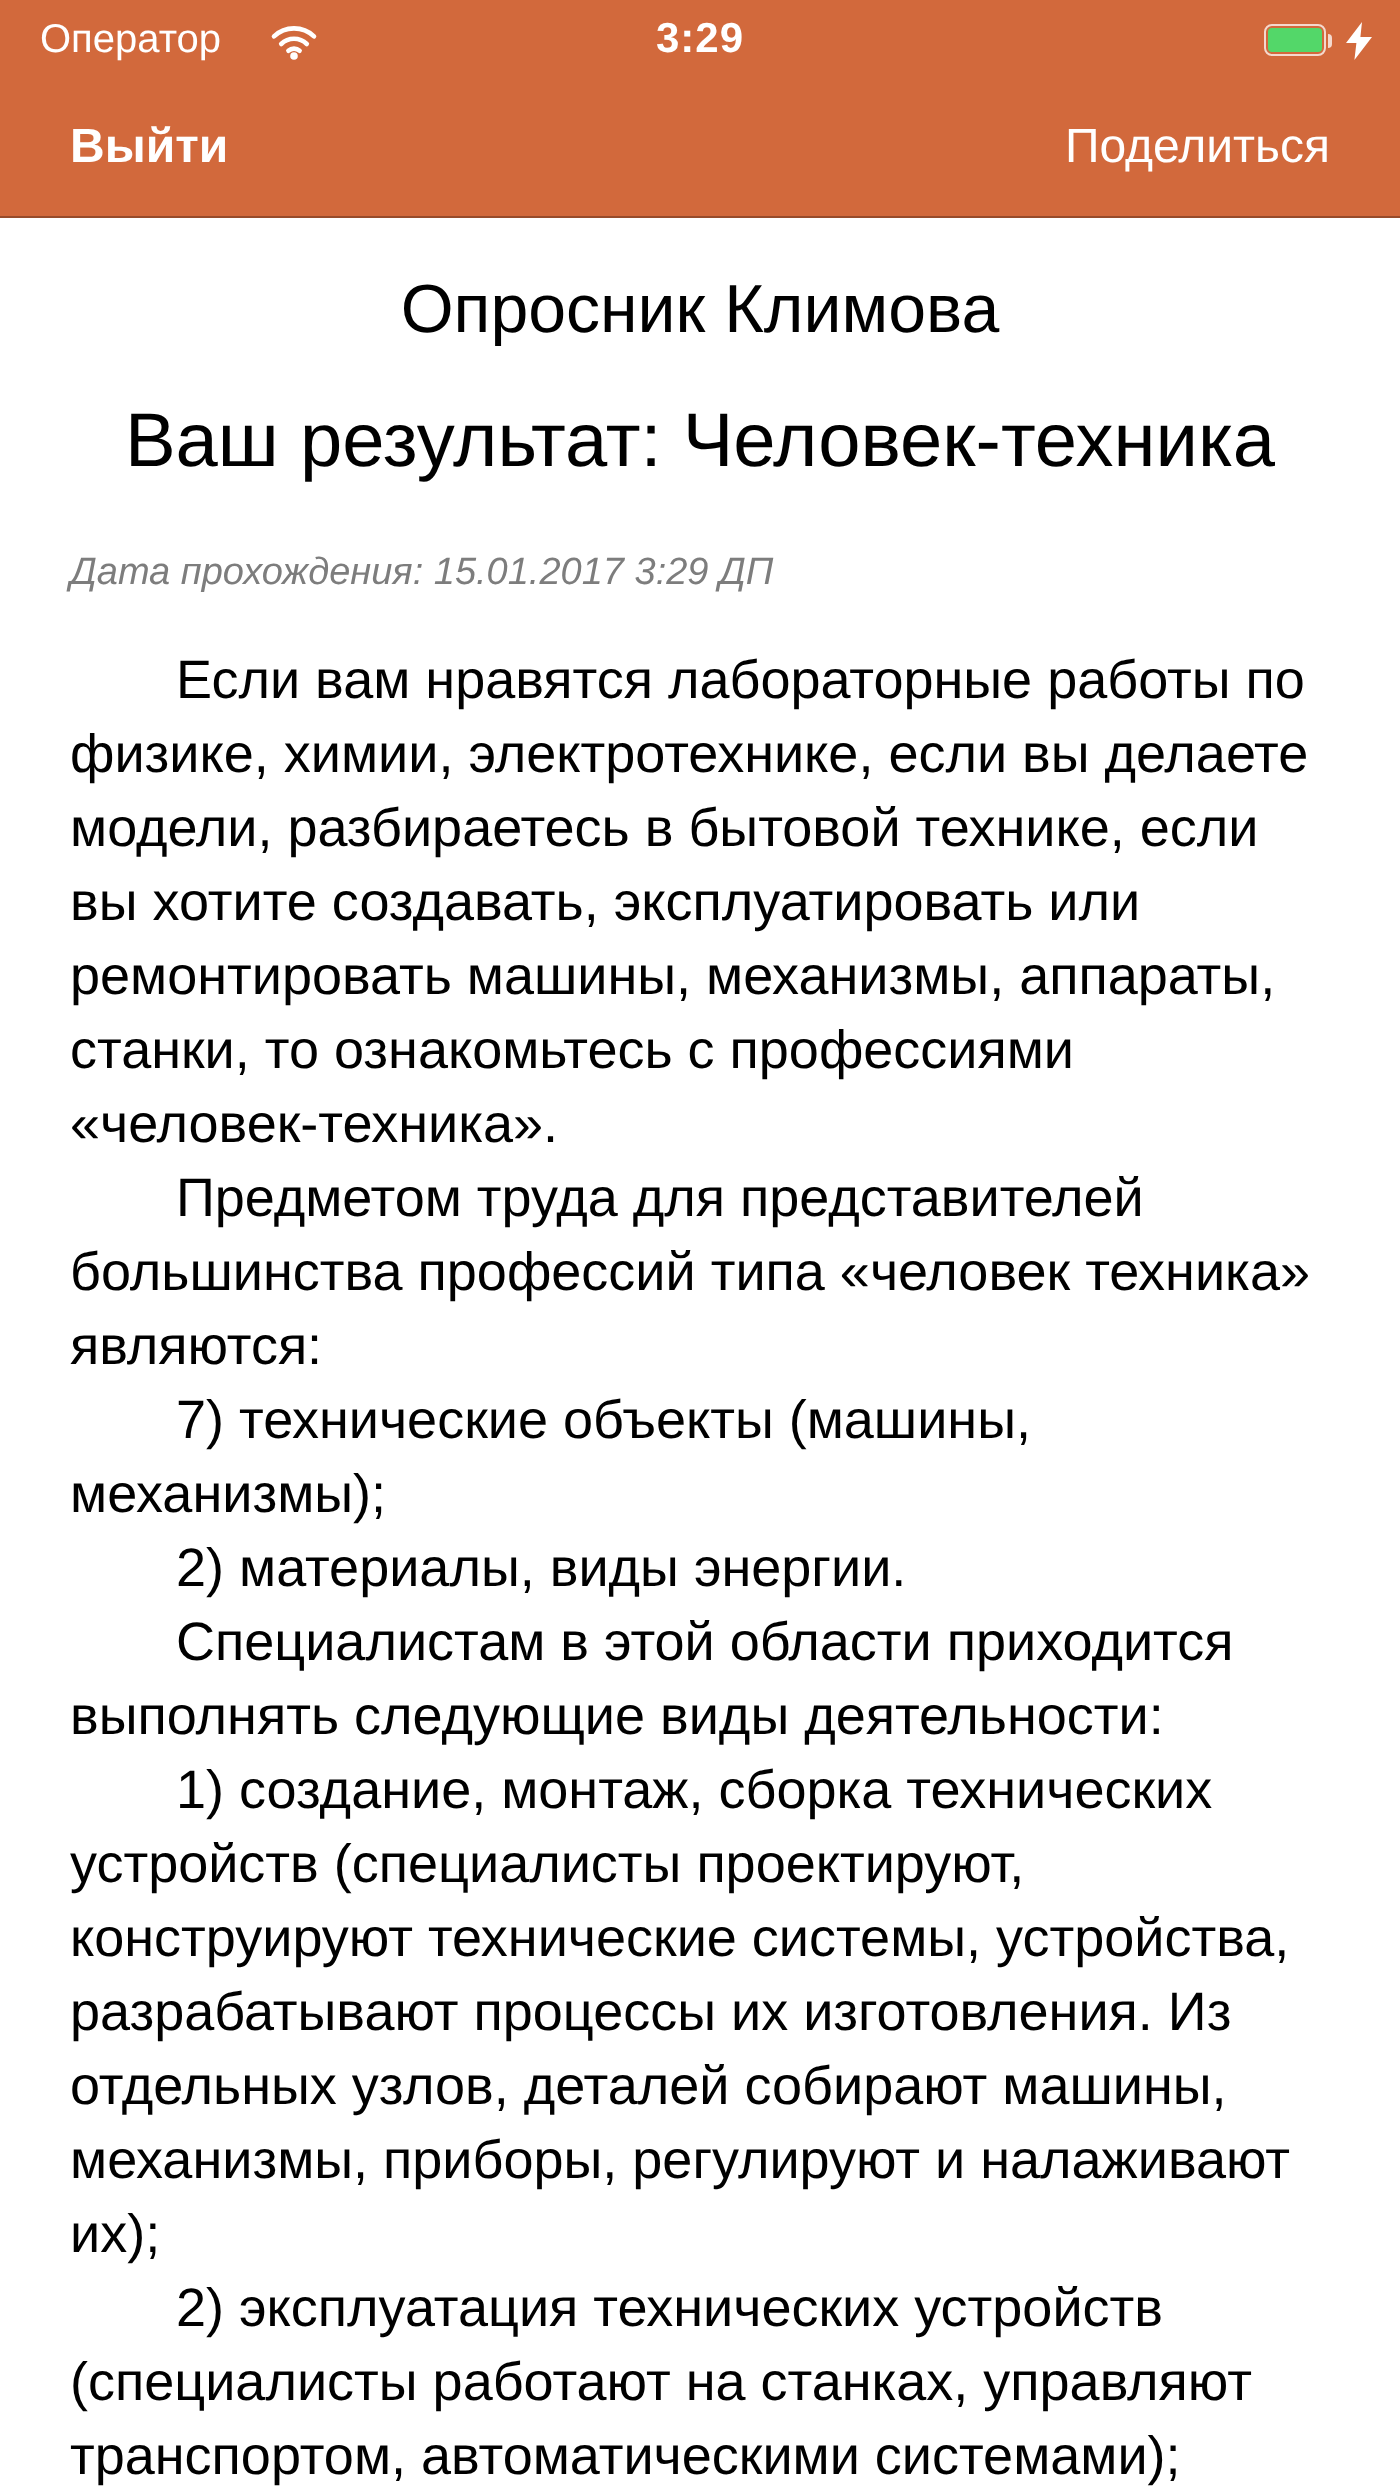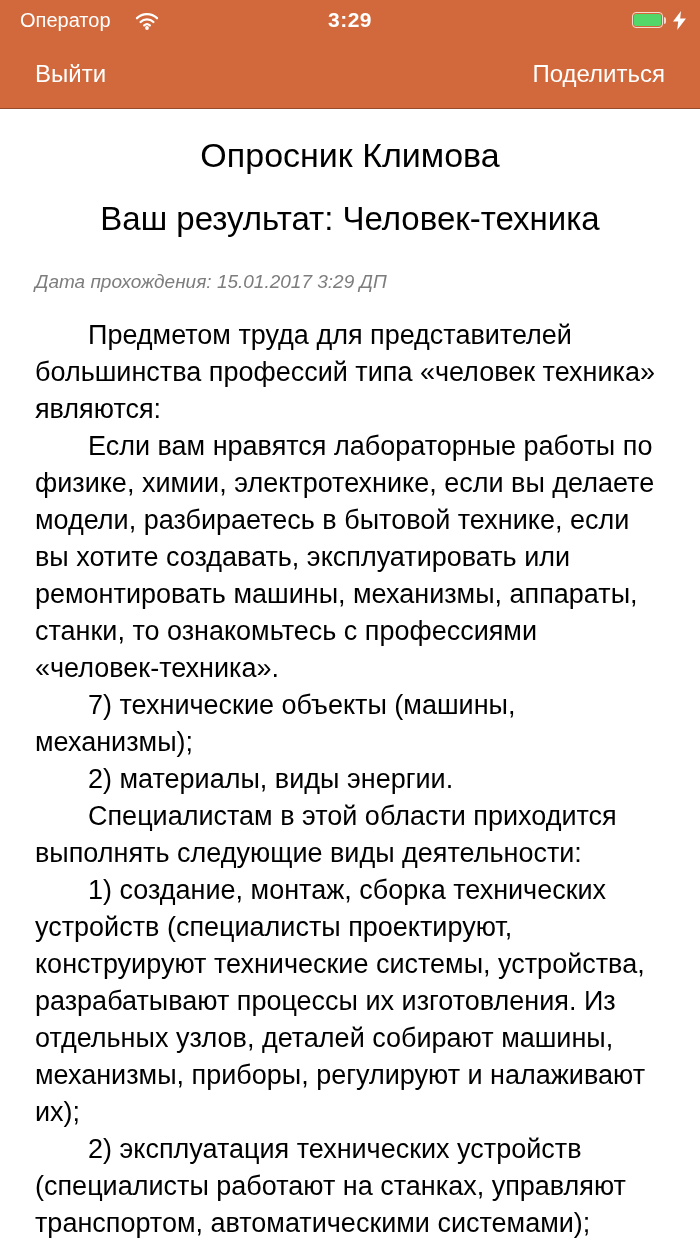--- a/index.html
+++ b/index.html
@@ -53,32 +53,32 @@
   .nav-bar {
     height: 68px;
     display: flex; align-items: center; justify-content: space-between;
     padding: 0 35px;
   }
   .nav-btn {
     background: none; border: none; padding: 0; cursor: pointer;
     color: var(--nav-text, #fff);
     font-family: inherit; font-size: 24px; line-height: 1;
   }
-  .nav-btn.exit { font-weight: 400; }
+  .nav-btn.exit { font-weight: 700; }
   .nav-btn.share { font-weight: 400; margin-left: 25px; }
 
   
   .content { padding: 0 35px; color: var(--text-black, #000); }
   .page-title {
     margin: 27px 0 0 0;
     font-size: 34px; font-weight: 400; text-align: center; color: var(--text-black, #000);
   }
   .result-line {
     margin: 25px 0 0 0;
-    font-size: 33px; font-weight: 400; text-align: center; color: var(--text-black, #000);
+    font-size: 38px; font-weight: 400; text-align: center; color: var(--text-black, #000);
   }
   .date-line {
     margin-top: 33px;
     font-size: 19px; color: var(--date-gray, #7D7D7D); font-style: italic;
   }
   .body-text { margin-top: 24px; }
   .body-text p {
     margin: 0; font-size: 27px; line-height: 37px;
     text-indent: 53px; color: var(--text-black, #000);
     text-align: left;
@@ -119,22 +119,22 @@
     </div>
 
   </div>
 
   <div class="content">
     <h1 class="page-title">Опросник Климова</h1>
     <h2 class="result-line">Ваш результат: Человек-техника</h2>
     <div class="date-line">Дата прохождения: 15.01.2017 3:29 ДП</div>
 
     <div class="body-text">
+      <p>Если вам нравятся лабораторные работы по физике, химии, электротехнике, если вы делаете модели, разбираетесь в бытовой технике, если вы хотите создавать, эксплуатировать или ремонтировать машины, механизмы, аппараты, станки, то ознакомьтесь с профессиями «человек-техника».</p>
       <p>Предметом труда для представителей большинства профессий типа «человек техника» являются:</p>
-      <p>Если вам нравятся лабораторные работы по физике, химии, электротехнике, если вы делаете модели, разбираетесь в бытовой технике, если вы хотите создавать, эксплуатировать или ремонтировать машины, механизмы, аппараты, станки, то ознакомьтесь с профессиями «человек-техника».</p>
       <p>7) технические объекты (машины, механизмы);</p>
       <p>2) материалы, виды энергии.</p>
       <p>Специалистам в этой области приходится выполнять следующие виды деятельности:</p>
       <p>1) создание, монтаж, сборка технических устройств (специалисты проектируют, конструируют технические системы, устройства, разрабатывают процессы их изготовления. Из отдельных узлов, деталей собирают машины, механизмы, приборы, регулируют и налаживают их);</p>
       <p>2) эксплуатация технических устройств (специалисты работают на станках, управляют транспортом, автоматическими системами);</p>
       <p>3) ремонт технических устройств (специалисты выявляют, распознают неисправности технических систем, приборов, механизмов, ремонтируют, регулируют,</p>
     </div>
   </div>
 
 </div>

